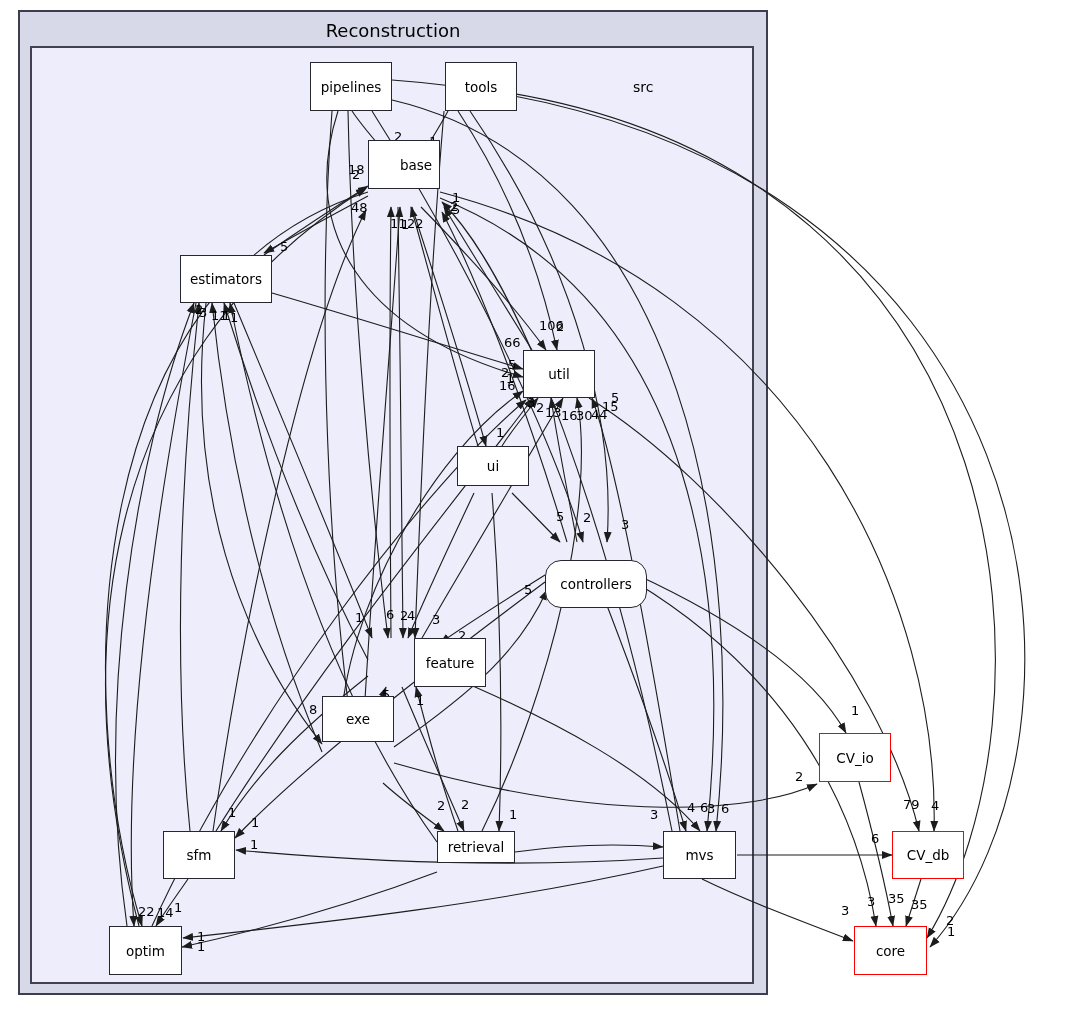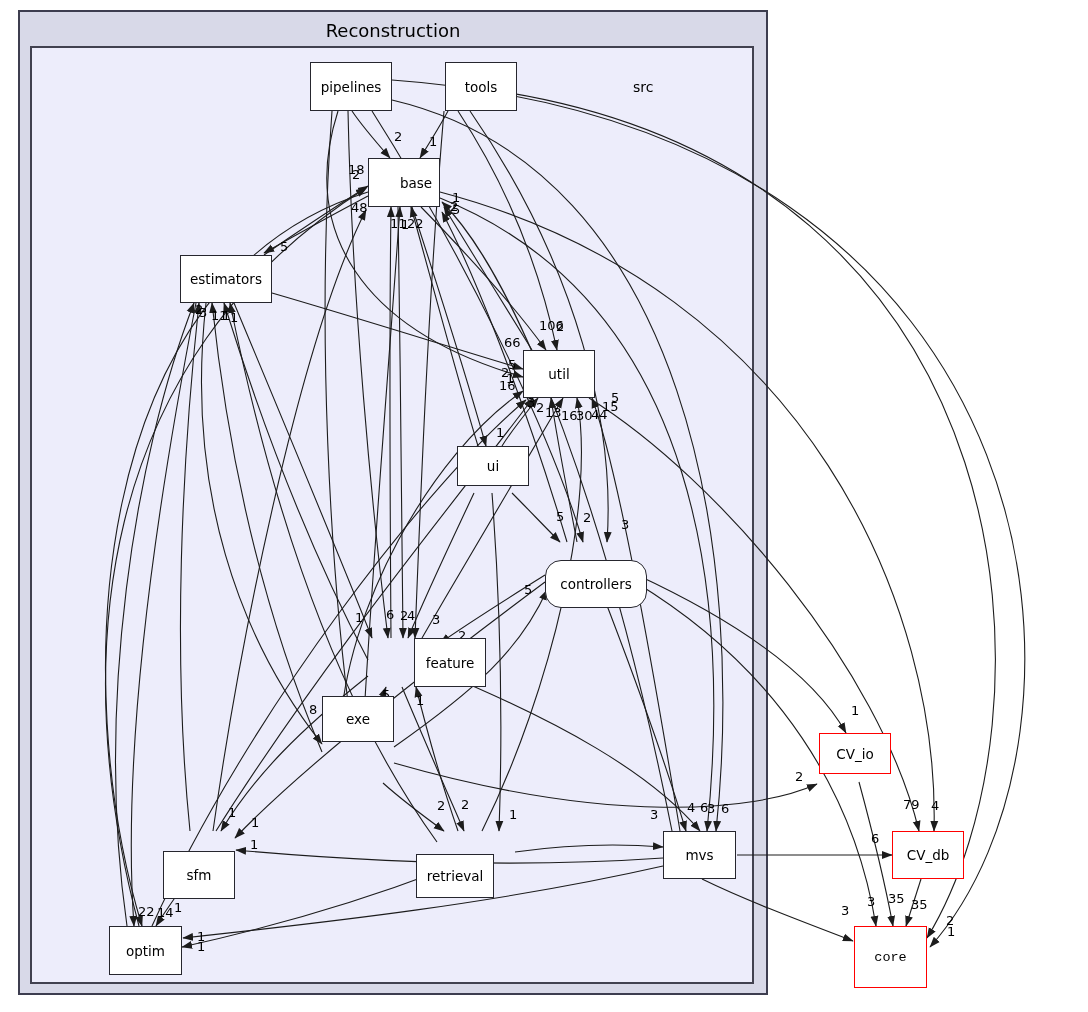--- a/index.html
+++ b/index.html
@@ -208,29 +208,29 @@
         <text x="911" y="909">35</text>
         <text x="501" y="377">2</text>
         <text x="506" y="383">1</text>
         <text x="611" y="402">5</text>
       </g>
   </svg>
 
   <div id="nodes-layer">
       <div class="node" style="left: 310px; top: 62px; width: 82px; height: 49px;">pipelines</div>
       <div class="node" style="left: 419px; top: 62px; width: 72px; height: 49px; margin-left: 26px;">tools</div>
-      <div class="node" style="left: 368px; top: 158px; width: 72px; height: 49px; padding-left: 24px;">base</div>
+      <div class="node" style="left: 368px; top: 140px; width: 72px; height: 49px; padding-left: 24px;">base</div>
       <div class="node" style="left: 180px; top: 255px; width: 92px; height: 48px;">estimators</div>
       <div class="node" style="left: 523px; top: 350px; width: 72px; height: 48px;">util</div>
       <div class="node" style="left: 457px; top: 446px; width: 72px; height: 40px;">ui</div>
       <div class="node" style="left: 545px; top: 560px; width: 102px; height: 48px; border-radius: 16px;">controllers</div>
       <div class="node" style="left: 368px; top: 638px; width: 72px; height: 49px; margin-left: 46px;">feature</div>
       <div class="node" style="left: 322px; top: 696px; width: 72px; height: 46px;">exe</div>
-      <div class="node" style="left: 163px; top: 851px; width: 72px; height: 48px;">sfm</div>
-      <div class="node" style="left: 416px; top: 831px; width: 78px; height: 44px; margin-top: 23px;">retrieval</div>
+      <div class="node" style="left: 163px; top: 831px; width: 72px; height: 48px;">sfm</div>
+      <div class="node" style="left: 437px; top: 831px; width: 78px; height: 32px;">retrieval</div>
       <div class="node" style="left: 663px; top: 831px; width: 73px; height: 48px;">mvs</div>
       <div class="node" style="left: 109px; top: 926px; width: 73px; height: 49px;">optim</div>
-      <div class="node external" style="left: 819px; top: 733px; width: 72px; height: 41px;">CV_io</div>
+      <div class="node external" style="left: 819px; top: 733px; width: 72px; height: 49px;">CV_io</div>
       <div class="node external" style="left: 892px; top: 831px; width: 72px; height: 48px;">CV_db</div>
-      <div class="node external" style="left: 854px; top: 926px; width: 73px; height: 62px; font-family: Liberation Mono, monospace;">core</div>
+      <div class="node external" style="left: 854px; top: 926px; width: 73px; height: 49px;">core</div>
     </div>
 
 </div>
 
 </body></html>

